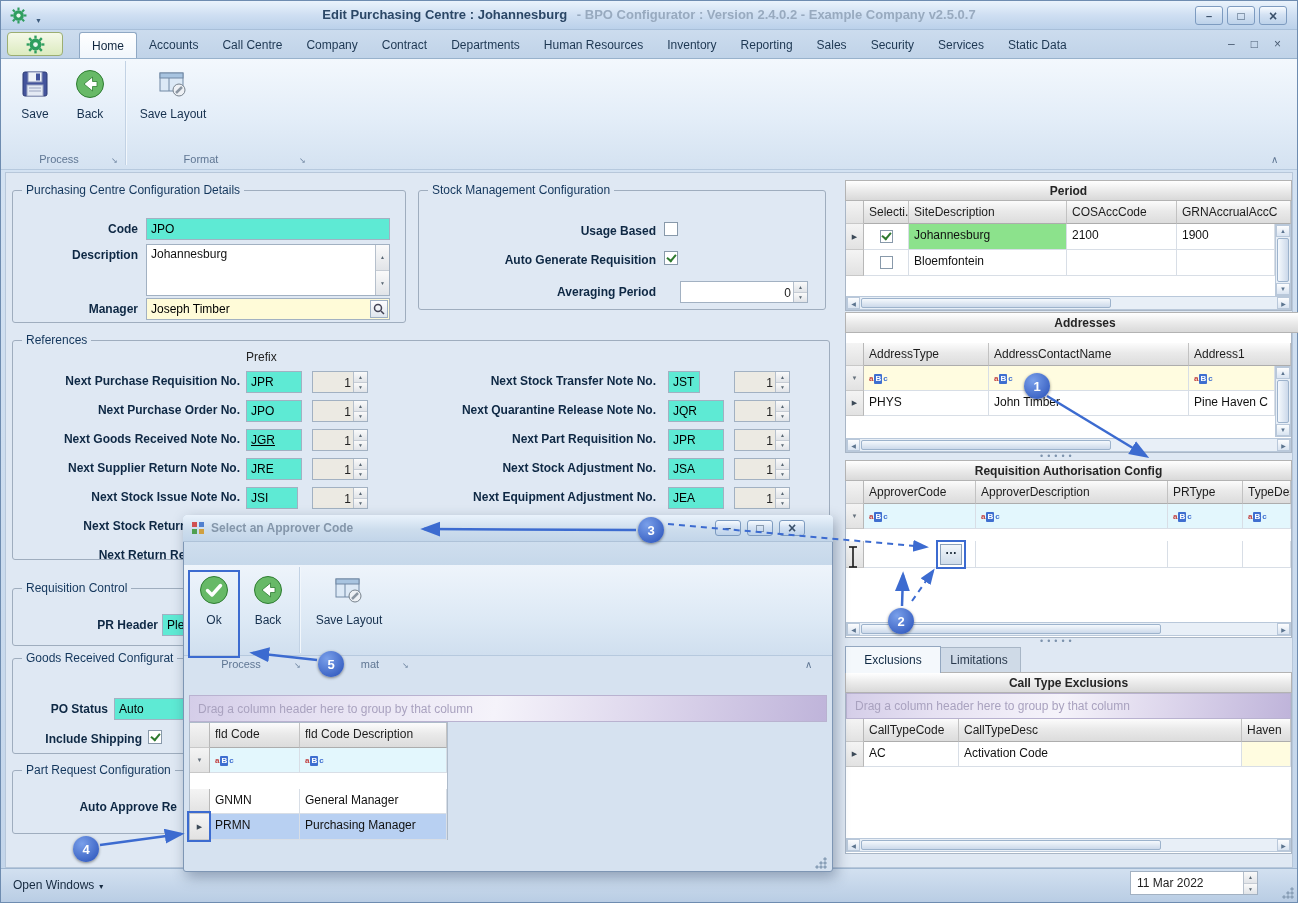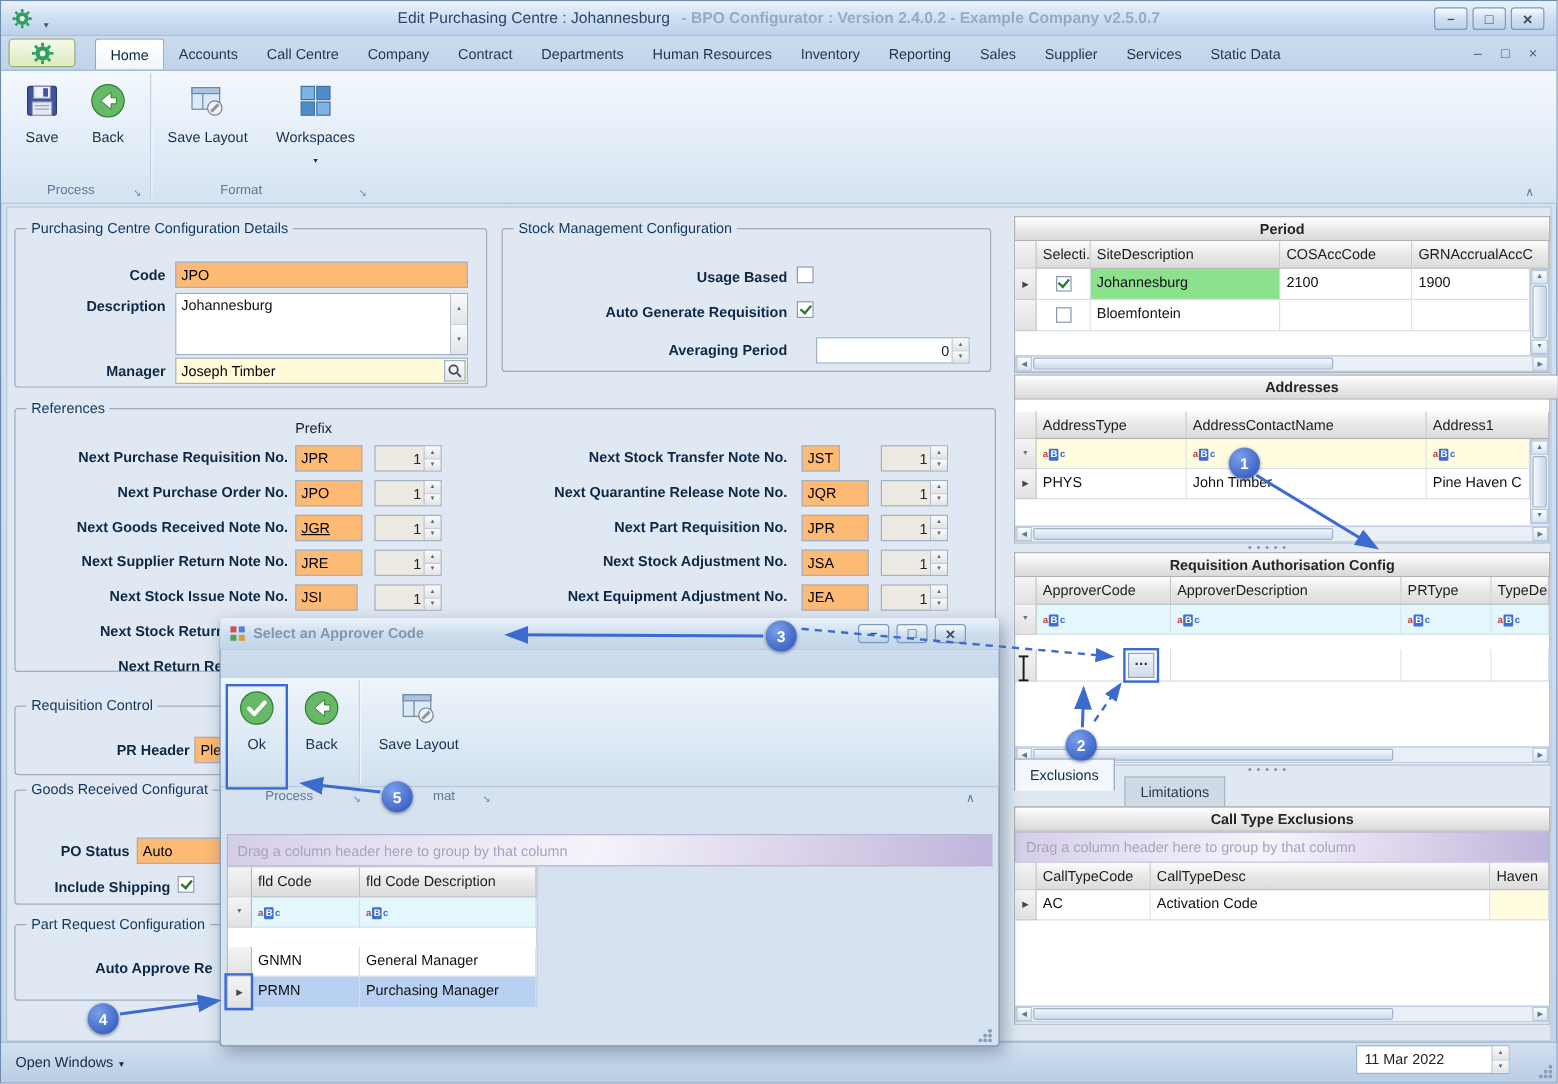--- a/index.html
+++ b/index.html
@@ -3,21 +3,21 @@
 <meta charset="utf-8">
 <style>
 *{margin:0;padding:0;box-sizing:border-box}
 html,body{width:1298px;height:903px}
 body{position:relative;font-family:"Liberation Sans",sans-serif;font-size:12px;background:#c4d6ea;overflow:hidden;color:#111}
 .abs{position:absolute}
 .win{position:absolute;inset:0;border:1px solid #6e8cb0;background:linear-gradient(#d7e5f4,#c3d5ea)}
 
 .titlebar{position:absolute;left:1px;top:1px;right:1px;height:29px;background:linear-gradient(#eaf3fc,#cfdff2 50%,#bbd1ea);border-bottom:1px solid #a8bfd9}
 .tbtitle{position:absolute;left:0;right:0;top:6px;text-align:center;font-size:13px}
-.tbtitle .main-t{font-weight:normal;color:#2b4766}
+.tbtitle .main-t{font-weight:bold;color:#2b4766}
 .tbtitle .sub-t{font-weight:bold;color:#98aabf;margin-left:6px}
 .wbtn{position:absolute;width:28px;height:19px;border:1px solid #7d9bc0;border-radius:3px;background:linear-gradient(#f7fbff,#d4e2f3 45%,#bdd2ea);color:#3a506a;font-size:11px;display:flex;align-items:center;justify-content:center}
 .g-min::before{content:"–";font-weight:bold}
 .g-max::before{content:"□";font-size:12px}
 .g-close::before{content:"×";font-size:14px;font-weight:bold}
 .qat-caret::before{content:"▼";font-size:7px;color:#3c5a7c}
 
 .tabrow{position:absolute;left:1px;top:30px;right:1px;height:28px;background:linear-gradient(#ccdcee,#c0d3e8)}
 .appbtn{position:absolute;left:6px;top:2px;width:56px;height:24px;border:1px solid #9cae72;border-radius:4px;background:linear-gradient(#f5f9e9,#dcebbf);display:flex;align-items:center;justify-content:center}
 .rtabs{position:absolute;left:78px;top:2px;display:flex;height:26px}
@@ -32,21 +32,21 @@
 .grplabel{position:absolute;font-size:11px;color:#5f7693;text-align:center}
 .dl::before{content:"↘";font-size:8px;color:#6d84a0}
 .chev::before{content:"∧";font-size:10px;color:#5f7693}
 .dd::before{content:"▼";font-size:6px;color:#16304e}
 
 .main{position:absolute;left:5px;top:172px;width:1288px;height:696px;background:#dfe8f3;border:1px solid #b7c7da}
 .gbox{position:absolute;border:1px solid #9fadbe;border-radius:3px}
 .legend{position:absolute;top:-8px;left:9px;background:#dfe8f3;padding:0 4px;font-size:12px;color:#13365c;white-space:nowrap}
 .flbl{position:absolute;font-weight:bold;color:#0e2844;font-size:12px;text-align:right;white-space:nowrap}
 .plain{position:absolute;font-size:12px;color:#222}
-.tin{position:absolute;height:22px;background:#fdba74;border:1px solid #a2b1c2;font:12px "Liberation Sans",sans-serif;padding:2px 4px;color:#000}
+.tin{position:absolute;height:22px;background:#5eead4;border:1px solid #a2b1c2;font:12px "Liberation Sans",sans-serif;padding:2px 4px;color:#000}
 .yellow{background:#fffbd8}
 .descbox{position:absolute;background:#fff;border:1px solid #a2b1c2;font-size:12px;padding:2px 4px}
 .magbtn{position:absolute;width:18px;height:18px;background:linear-gradient(#fefefe,#dfe6ee);border:1px solid #9fb0c2;display:flex;align-items:center;justify-content:center}
 .cb{position:absolute;width:14px;height:14px;border:1px solid #8899aa;background:#fff;display:flex;align-items:center;justify-content:center}
 .cb.on::before{content:"";width:7px;height:4px;border-left:2px solid #2f7a2f;border-bottom:2px solid #2f7a2f;transform:rotate(-50deg);margin-top:-3px}
 .nspin{position:absolute;height:22px;border:1px solid #a2b1c2;background:#fff;display:flex}
 .nspin.dis{background:#eceae3}
 .nspin .val{flex:1;text-align:right;font-size:12px;padding:4px 2px 0 0;color:#222}
 .spncol{width:14px;display:flex;flex-direction:column;border-left:1px solid #b6c0cc}
 .su,.sd{flex:1;display:flex;align-items:center;justify-content:center;background:linear-gradient(#fafafa,#e1e4e8)}
@@ -156,21 +156,21 @@
     <span class="rtab active">Home</span>
     <span class="rtab">Accounts</span>
     <span class="rtab">Call Centre</span>
     <span class="rtab">Company</span>
     <span class="rtab">Contract</span>
     <span class="rtab">Departments</span>
     <span class="rtab">Human Resources</span>
     <span class="rtab">Inventory</span>
     <span class="rtab">Reporting</span>
     <span class="rtab">Sales</span>
-    <span class="rtab">Supplier</span>
+    <span class="rtab">Security</span>
     <span class="rtab">Services</span>
     <span class="rtab">Static Data</span>
   </div>
   <div class="mdi" style="right:16px">
     <span>–</span>
     <span>□</span>
     <span>×</span>
   </div>
 </div>
 
@@ -197,30 +197,20 @@
   <div class="bigbtn" style="left:132px;top:4px;width:80px;height:84px">
     <span><svg width="32" height="32" viewBox="0 0 32 32">
           <rect x="3" y="5" width="23" height="18" fill="#dce9f6" stroke="#7088a4"></rect>
           <rect x="3" y="5" width="23" height="5" fill="#a8c4e0" stroke="#7088a4"></rect>
           <line x1="12" y1="10" x2="12" y2="23" stroke="#7088a4"></line>
           <circle cx="22" cy="22" r="6" fill="#eef1f5" stroke="#76818c"></circle>
           <path d="M19 25 L25 19" stroke="#8b96a2" stroke-width="2.5"></path>
         </svg></span>
     <span>Save Layout</span>
   </div>
-  <div class="bigbtn" style="left:222px;top:4px;width:80px;height:92px">
-    <span><svg width="32" height="32" viewBox="0 0 32 32">
-          <rect x="4" y="4" width="11" height="11" fill="#7fb2e5" stroke="#41719c"></rect>
-          <rect x="17" y="4" width="11" height="11" fill="#4e8ccb" stroke="#41719c"></rect>
-          <rect x="4" y="17" width="11" height="11" fill="#4e8ccb" stroke="#41719c"></rect>
-          <rect x="17" y="17" width="11" height="11" fill="#7fb2e5" stroke="#41719c"></rect>
-        </svg></span>
-    <span>Workspaces</span>
-    <span class="dd"></span>
-  </div>
   <div class="grplabel" style="left:8px;top:94px;width:100px">Process</div>
   <span class="abs dl" style="left:110px;top:93px"></span>
   <div class="grplabel" style="left:150px;top:94px;width:100px">Format</div>
   <span class="abs dl" style="left:298px;top:93px"></span>
   <span class="abs chev" style="left:1270px;top:93px"></span>
 </div>
 
 <div class="main"></div>
 
 <div class="gb gbox" style="left:12px;top:190px;width:394px;height:133px">
@@ -509,21 +499,21 @@
 </div>
 <span class="ellbtn" style="left:940px;top:544px"></span>
 <div class="sc" style="left:846px;top:622px;width:445px;height:14px">
   <span class="btn hb">◀</span>
     <span class="hthumb" style="width:300px"></span>
     <span style="flex:1"></span>
     <span class="btn hb">▶</span>
 </div>
 <div class="dots" style="left:1040px;top:639px">•••••</div>
 
-<div class="stab on" style="left:845px;top:632px;width:84px;height:27px">Exclusions</div>
+<div class="stab on" style="left:845px;top:646px;width:96px;height:27px">Exclusions</div>
 <div class="stab off" style="left:937px;top:647px;width:84px;height:26px">Limitations</div>
 
 <div class="panel" style="left:845px;top:672px;width:447px;height:182px"></div>
 <div class="ptitle" style="left:845px;top:672px;width:447px;height:21px">Call Type Exclusions</div>
 <div class="gby" style="left:846px;top:693px;width:445px;height:26px">Drag a column header here to group by that column</div>
 <div class="grow" style="left:846px;top:719px;width:445px;height:23px">
   <div class="gc gh ind"></div>
   <div class="gc gh" style="width:95px">CallTypeCode</div>
   <div class="gc gh" style="width:283px">CallTypeDesc</div>
   <div class="gc gh" style="flex:1">Haven</div>

